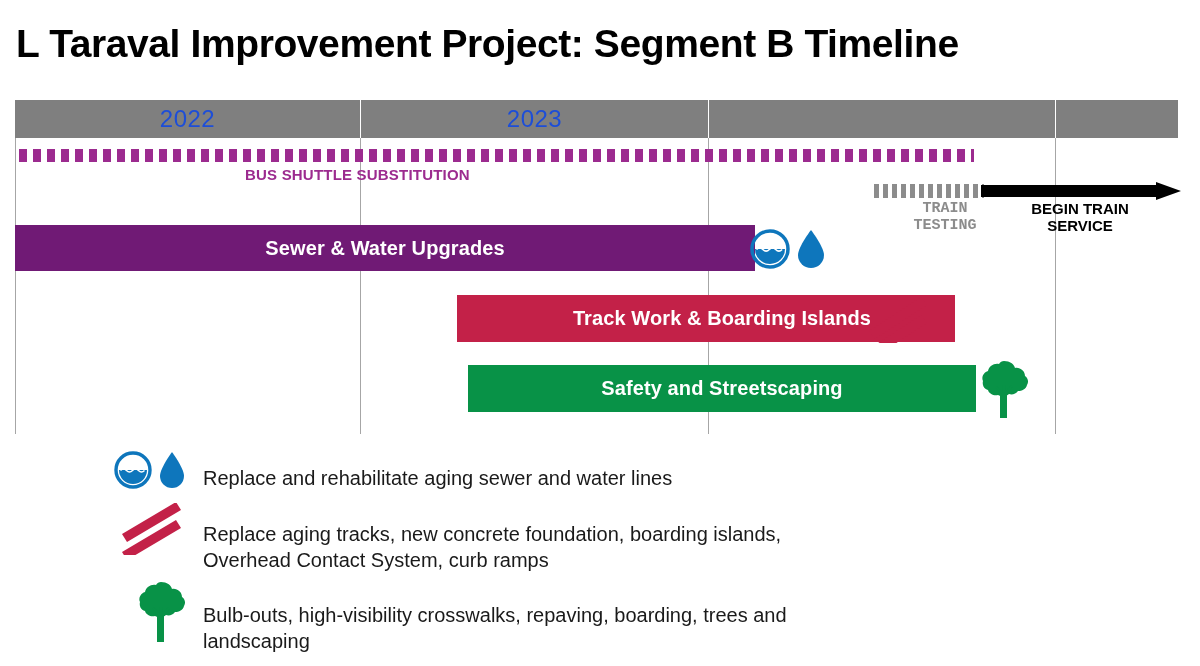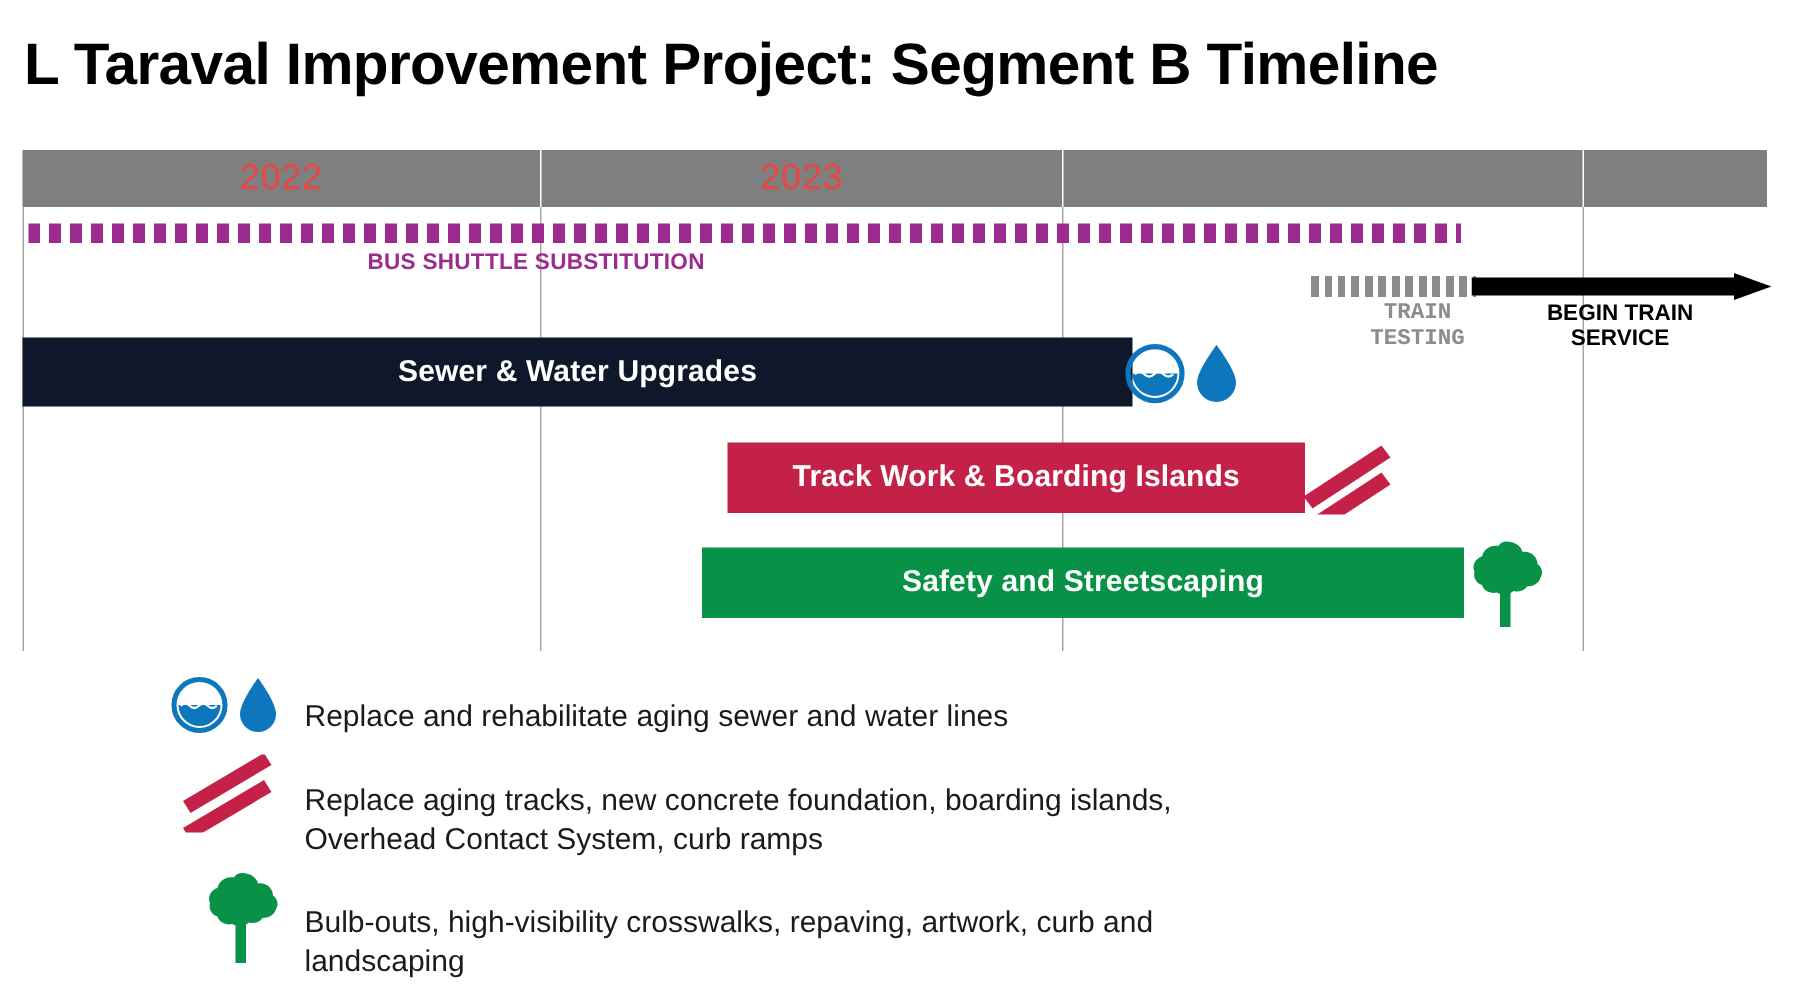--- a/index.html
+++ b/index.html
@@ -45,21 +45,21 @@
     width: 1163px;
     height: 38px;
     background: #7f7f7f;
   }
   .year-cell {
     position: absolute;
     top: 0;
     height: 38px;
     line-height: 38px;
     text-align: center;
-    color: #ef4444;
+    color: #1d4ed8;
     font-size: 24px;
     font-weight: normal;
     letter-spacing: 0.5px;
   }
 
   
   .col-sep {
     position: absolute;
     top: 0;
     width: 1px;
@@ -204,35 +204,35 @@
 TESTING</div>
 
   <div class="arrow-wrap" style="left:966px; top:82px;">
     <svg width="200" height="18" viewBox="0 0 200 18" xmlns="http://www.w3.org/2000/svg">
       <path d="M0 3 L175 3 L175 0 L200 9 L175 18 L175 15 L0 15 Z" fill="#000000"></path>
     </svg>
   </div>
   <div class="begin-service-label" style="left:975px; top:100px; width:180px;">BEGIN TRAIN
 SERVICE</div>
 
-  <div class="phase-bar" style="left:0px; top:125px; width:740px; height:46px; background:#0f172a;">
+  <div class="phase-bar" style="left:0px; top:125px; width:740px; height:46px; background:#701a75;">
     <span>Sewer &amp; Water Upgrades</span>
   </div>
   <div class="phase-icon" style="left:733px; top:127px;">
     <svg width="86" height="44" viewBox="0 0 86 44" xmlns="http://www.w3.org/2000/svg">
 
       <circle cx="22" cy="22" r="18" fill="none" stroke="#0e76bc" stroke-width="3.5"></circle>
       <path d="M7 22 A15 15 0 0 0 37 22 Z" fill="#0e76bc"></path>
       <path d="M8.5 22.5 q3.2 -3.2 6.4 0 q3.2 3.2 6.4 0 q3.2 -3.2 6.4 0 q3.2 3.2 6.4 0" fill="none" stroke="#ffffff" stroke-width="1.6"></path>
 
       <path d="M63 3 C63 3 50 20 50 28 a13 13 0 0 0 26 0 C76 20 63 3 63 3 Z" fill="#0e76bc"></path>
     </svg>
   </div>
 
-  <div class="phase-bar" style="left:470px; top:195px; width:385px; height:47px; background:#c32148;">
+  <div class="phase-bar" style="left:442px; top:195px; width:466px; height:47px; background:#c32148;padding-left:32px;">
     <span>Track Work &amp; Boarding Islands</span>
   </div>
   <div class="phase-icon" style="left:850px; top:197px;">
     <svg width="66" height="46" viewBox="0 0 66 46" xmlns="http://www.w3.org/2000/svg">
       <path d="M4 40 L56 6 L62 14 L10 48 Z" fill="#c32148" transform="translate(0,-6)"></path>
       <path d="M4 40 L56 6 L62 14 L10 48 Z" fill="#c32148" transform="translate(0,12)"></path>
     </svg>
   </div>
 
   <div class="phase-bar" style="left:453px; top:265px; width:508px; height:47px; background:#089247;">
@@ -273,16 +273,16 @@
 
   <div class="legend-icon" style="left:134px; top:139px;">
     <svg width="54" height="66" viewBox="0 0 54 66" xmlns="http://www.w3.org/2000/svg">
       <path d="M27 3 c6 0 10 3 11 7 c5 -1 10 3 10 8 c3 2 4 6 2 9 c-1 4 -5 6 -9 6
                c-2 3 -6 4 -9 3 c-3 3 -8 3 -11 1 c-4 1 -9 -1 -10 -5 c-4 -1 -6 -5 -5 -9
                c-2 -4 1 -9 5 -10 c1 -5 6 -8 11 -7 c1 -2 3 -3 5 -3 Z" fill="#089247"></path>
       <rect x="23" y="30" width="7" height="33" fill="#089247"></rect>
       <path d="M26 37 l-7 -8 M28 37 l7 -8 M27 34 l0 -6" stroke="#089247" stroke-width="2.4" fill="none"></path>
     </svg>
   </div>
-  <div class="legend-text" style="left:203px; top:150px; width:920px;">Bulb-outs, high-visibility crosswalks, repaving, artwork, curb and
+  <div class="legend-text" style="left:203px; top:150px; width:920px;">Bulb-outs, high-visibility crosswalks, repaving, boarding, trees and
 landscaping</div>
 
 </div>
 
 </body></html>

